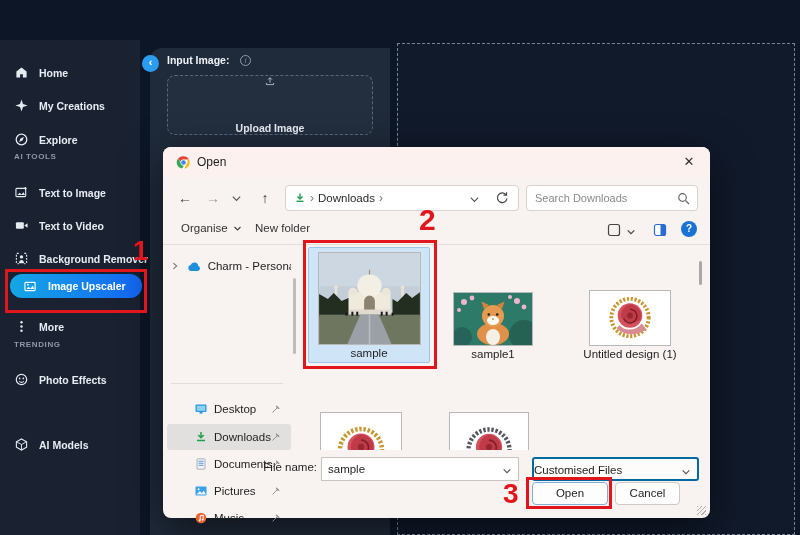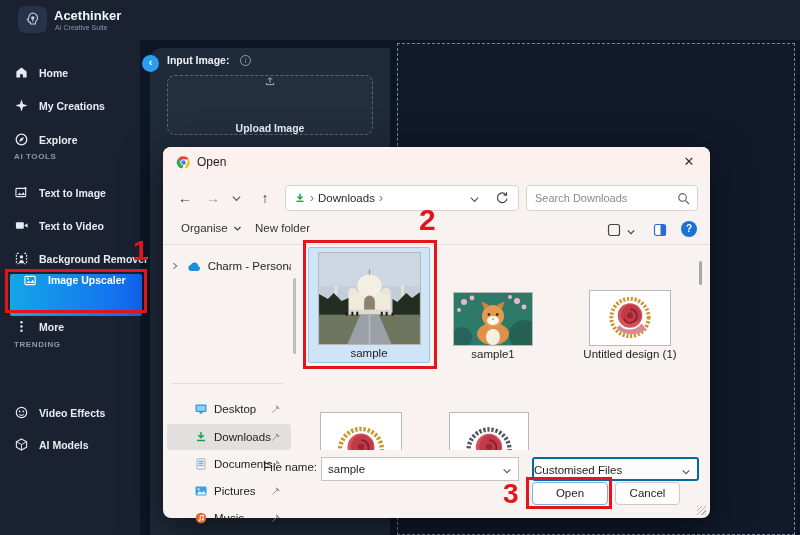--- a/index.html
+++ b/index.html
@@ -11,22 +11,22 @@
   .logo-badge { position:absolute; left:18px; top:6px; width:29px; height:27px; border-radius:7px;
     background:#26334a; display:flex; align-items:center; justify-content:center; }
   .brand-name { position:absolute; left:54px; top:8px; font-size:13px; font-weight:bold; color:#f2f5fa; }
   .brand-sub { position:absolute; left:55px; top:24px; font-size:7px; color:#8d97ab; }
 
   .sidebar { position:absolute; left:0; top:40px; width:140px; height:495px; background:#1a2232; z-index:3; }
   .side-item { position:absolute; left:0; width:140px; height:22px; display:flex; align-items:flex-end; cursor:pointer; }
   .side-item .sicon { margin-left:15px; width:13px; height:13px; flex:none; }
   .side-item .slabel { margin-left:11px; font-size:10.5px; font-weight:600; color:#e8ecf2; white-space:nowrap; }
   .side-header { position:absolute; left:14px; font-size:8px; font-weight:bold; letter-spacing:.6px; color:#8d97a8; }
-  .side-active { position:absolute; left:10px; top:274px; width:132px; height:42px; border-radius:2px;
-    background:linear-gradient(90deg,#14a7e6,#1465f2); display:flex; cursor:pointer; z-index:4; }
+  .side-active { position:absolute; left:10px; top:274px; width:132px; height:24px; border-radius:14px;
+    background:linear-gradient(90deg,#14a7e6,#1465f2); display:flex; align-items:center; cursor:pointer; z-index:4; }
   .side-active .sicon { margin-left:14px; width:13px; height:13px; }
   .side-active .slabel { margin-left:11px; font-size:10.5px; font-weight:bold; color:#fff; }
 
   
   .input-panel { position:absolute; left:150px; top:48px; width:240px; height:487px; background:#1f2a3a;
     border-radius:12px 0 0 0; z-index:1; }
   .collapse-btn { position:absolute; left:142px; top:55px; width:17px; height:17px; border-radius:50%;
     background:#2b9df0; color:#fff; font-size:11px; font-weight:bold; text-align:center; line-height:15px; z-index:2; cursor:pointer; }
   .input-label { position:absolute; left:167px; top:54px; font-size:10.5px; font-weight:bold; color:#f0f3f8; z-index:2; }
   .info-dot { position:absolute; left:240px; top:55px; width:11px; height:11px; border:1px solid #939cac; border-radius:50%;
@@ -99,31 +99,20 @@
   
   .anno-box { position:absolute; border:3px solid #e0161c; z-index:40; pointer-events:none; }
   .anno-num { position:absolute; color:#e0161c; font-weight:bold; z-index:41; pointer-events:none;
     font-family:"Liberation Sans",sans-serif; }
 </style>
 </head>
 <body>
 
 <div class="screen">
 
-  <div class="topbar">
-    <div class="logo-badge">
-      <svg width="17" height="17" viewBox="0 0 17 17">
-          <path d="M8.5 2a5 5 0 0 1 5 5c0 1.6-.8 2.8-1.8 3.7l-.4 2.3H6.7l-.3-1.8H4.9l-.4-2-1.2-.4 1.5-2.3A5 5 0 0 1 8.5 2z" fill="none" stroke="#c9d2e0" stroke-width="1.1"></path>
-          <circle cx="8.8" cy="7" r="1.7" fill="#c9d2e0"></circle>
-          <path d="M8.8 8.7v2" stroke="#c9d2e0" stroke-width="1"></path>
-        </svg>
-    </div>
-    <div class="brand-name">Acethinker</div>
-    <div class="brand-sub">AI Creative Suite</div>
-  </div>
 
   <div class="sidebar">
     <div class="side-item" style="top:17px">
       <svg class="sicon" viewBox="0 0 14 14">
           <path d="M7 1.5 12.5 6v6.5H8.5V9h-3v3.5H1.5V6Z" fill="#e6ebf2"></path>
         </svg>
       <span class="slabel">Home</span>
     </div>
     <div class="side-item" style="top:50px">
       <svg class="sicon" viewBox="0 0 14 14">
@@ -166,28 +155,28 @@
       <svg class="sicon" viewBox="0 0 14 14">
           <g fill="#e6ebf2">
             <circle cx="7" cy="2.5" r="1.3"></circle>
             <circle cx="7" cy="7" r="1.3"></circle>
             <circle cx="7" cy="11.5" r="1.3"></circle>
           </g>
         </svg>
       <span class="slabel">More</span>
     </div>
     <div class="side-header" style="top:300px">TRENDING</div>
-    <div class="side-item" style="top:357px">
+    <div class="side-item" style="top:324px">
       <svg class="sicon" viewBox="0 0 14 14">
           <circle cx="7" cy="7" r="5.6" fill="none" stroke="#e6ebf2" stroke-width="1.3"></circle>
           <circle cx="5" cy="5.8" r=".9" fill="#e6ebf2"></circle>
           <circle cx="9" cy="5.8" r=".9" fill="#e6ebf2"></circle>
           <path d="M4.5 9c1.5 1.3 3.5 1.3 5 0" stroke="#e6ebf2" fill="none" stroke-width="1.1"></path>
         </svg>
-      <span class="slabel">Video Effects</span>
+      <span class="slabel">Photo Effects</span>
     </div>
     <div class="side-item" style="top:389px">
       <svg class="sicon" viewBox="0 0 14 14">
           <path d="M7 1 12.5 4v6L7 13 1.5 10V4Z" fill="none" stroke="#e6ebf2" stroke-width="1.2"></path>
           <path d="M1.5 4 7 7l5.5-3M7 7v6" stroke="#e6ebf2" fill="none" stroke-width="1"></path>
         </svg>
       <span class="slabel">AI Models</span>
     </div>
   </div>
 

